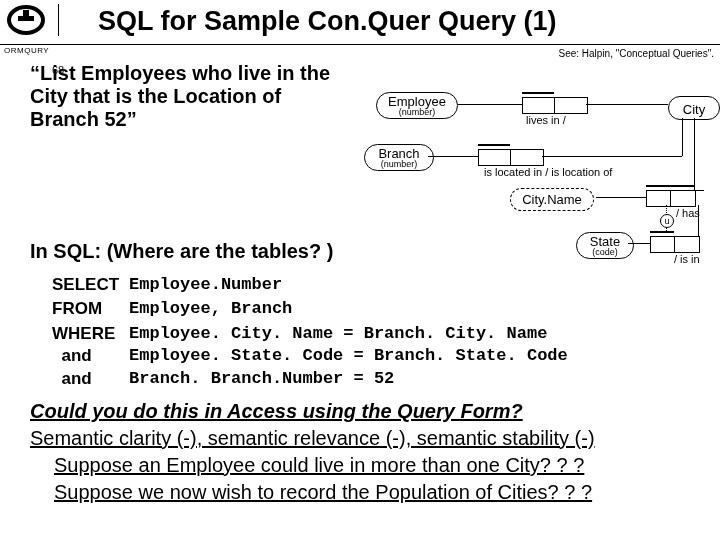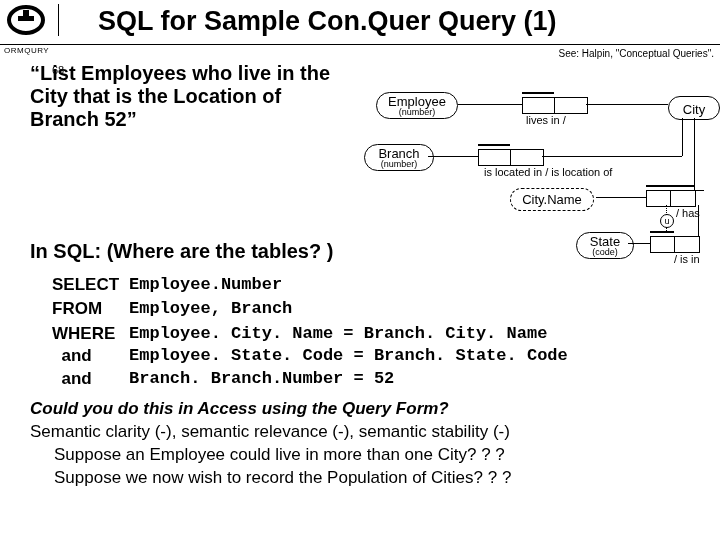--- a/index.html
+++ b/index.html
@@ -45,21 +45,21 @@
   .insql .note{font-weight:bold}
   .sql{
     position:absolute;left:50px;top:272px;
     font-size:17px;font-weight:bold;line-height:1.32;
     font-family:Arial,Helvetica,sans-serif;
   }
   .sql td{vertical-align:top;padding:0 8px 0 0;white-space:pre}
   .sql .mono{font-family:"Courier New",monospace}
   .bottom{
     position:absolute;left:30px;top:398px;right:10px;
-    font-size:17px;line-height:1.35;
+    font-size:20px;line-height:1.35;text-decoration:underline;
   }
   .bottom .it{font-style:italic;font-weight:bold}
   .bottom .ind{margin-left:24px}
   
   .diag{position:absolute;left:358px;top:70px;width:358px;height:180px}
   .ent{
     position:absolute;border:1px solid #000;border-radius:14px;
     text-align:center;font-size:13px;padding:2px 8px 1px;
     background:#fff;line-height:1.0;
   }

